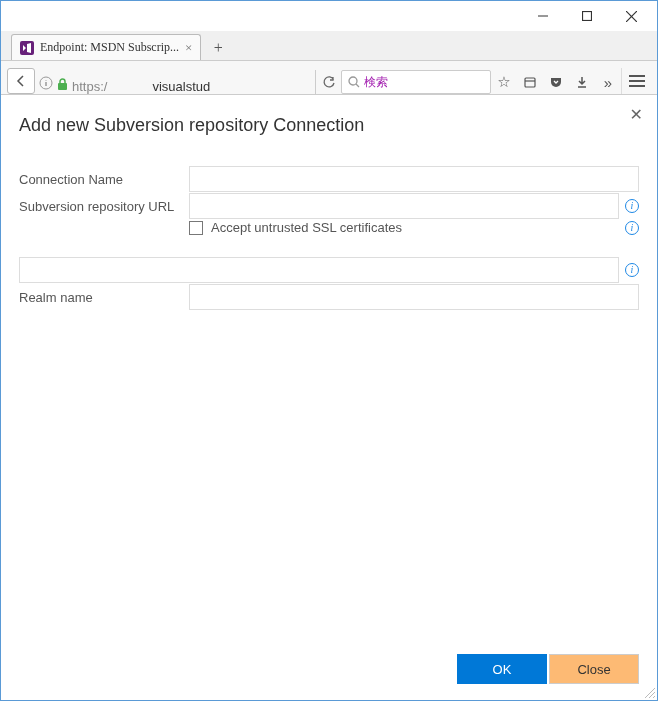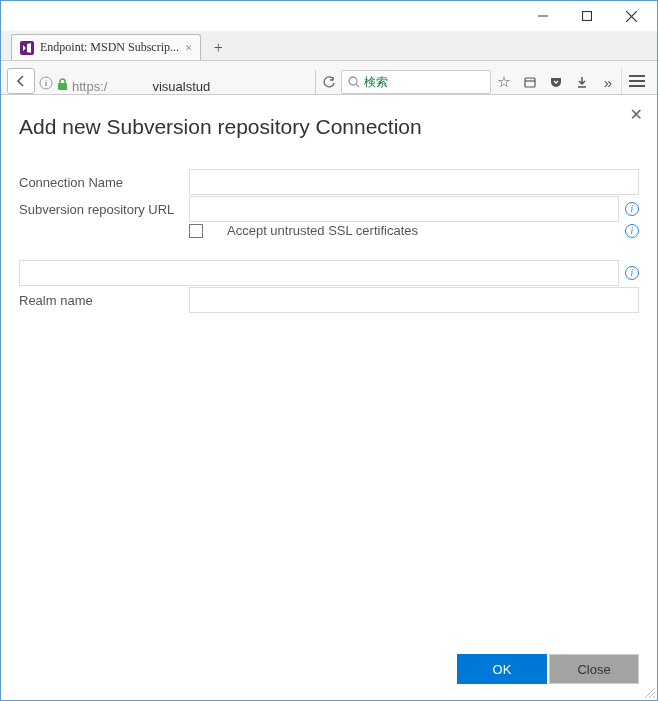--- a/index.html
+++ b/index.html
@@ -87,21 +87,21 @@
   .url-text {
     flex:0 0 auto;
     font-size:13px;
     color:#888;
     padding:0 4px;
   }
   .url-host { color:#333;margin-left:37px; }
   .url-gap { flex:1; }
   .reload { width:26px;height:24px;border-left:1px solid #ccc;display:flex;align-items:center;justify-content:center;color:#666; }
   .searchbox {
-    width:150px;height:24px;border:1px solid #ccc;border-radius:2px;display:flex;align-items:center;gap:4px;padding:0 6px;color:#15803d;font-size:12px;background:#fff;
+    width:150px;height:24px;border:1px solid #ccc;border-radius:2px;display:flex;align-items:center;gap:4px;padding:0 6px;color:#a21caf;font-size:12px;background:#fff;
   }
   .toolbar-icon {
     width:26px;height:24px;display:flex;align-items:center;justify-content:center;color:#555;font-size:15px;
   }
   .hamburger{width:30px;height:26px;display:flex;align-items:center;justify-content:center;border-left:1px solid #ddd;}
   .hamburger div{width:16px;height:2px;background:#555;position:relative;}
   .hamburger div::before,.hamburger div::after{content:"";position:absolute;left:0;width:16px;height:2px;background:#555;}
   .hamburger div::before{top:-5px;} .hamburger div::after{top:5px;}
   
   .content {
@@ -109,21 +109,21 @@
     position:relative;
     background:#fff;
     padding: 14px 18px 16px 18px;
     display:flex;
     flex-direction:column;
   }
   .dialog-close {
     position:absolute; top:10px; right:14px; color:#666; font-size:16px;
   }
   .dialog-title {
-    font-size:21px;
+    font-size:18px;
     font-weight:300;
     color:#333;
     margin: 6px 0 30px 0;
   }
   .form { flex:1; }
   .form-row {
     display:flex;
     align-items:center;
     margin-bottom:1px;
     font-size:13px;
@@ -150,38 +150,38 @@
   .info {
     width:14px;height:14px;border:1px solid #1e88e5;border-radius:50%;display:flex;align-items:center;justify-content:center;color:#1e88e5;font-size:10px;line-height:1;font-style:italic;font-family:serif;flex-shrink:0;
   }
   .checkbox-row {
     display:flex;
     align-items:center;
     margin-left:170px;
     margin-bottom:22px;
     font-size:13px;
     color:#555;
-    gap:24px;
+    gap:8px;
   }
   .checkbox-row .info { margin-left:auto; margin-right:0; }
   .chk {
     width:14px;height:14px;border:1px solid #777;background:#fff;flex-shrink:0;
   }
   
   .footer {
     display:flex;
     justify-content:flex-end;
     gap:2px;
     padding-top:10px;
   }
   .btn {
     min-width:90px;
     height:30px;
     border:1px solid #ccc;
-    background:#a3a3a3;
+    background:#fdba74;
     font-size:13px;
     color:#333;
     display:flex;align-items:center;justify-content:center;
   }
   .btn.primary {
     background:#0078d7;border-color:#0078d7;color:#fff;
   }
   .resize-grip{
     position:absolute;right:2px;bottom:2px;width:12px;height:12px;
   }

